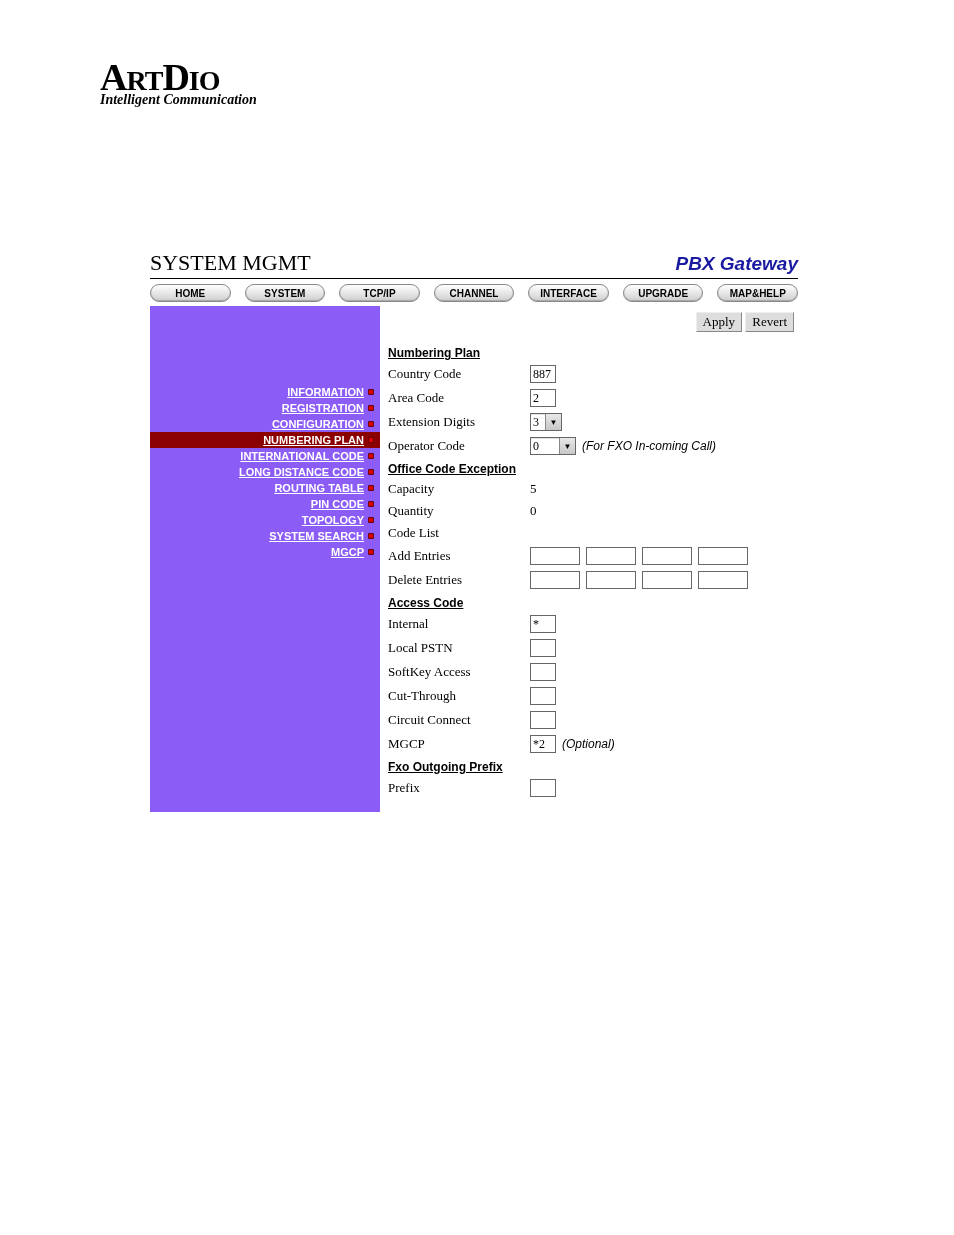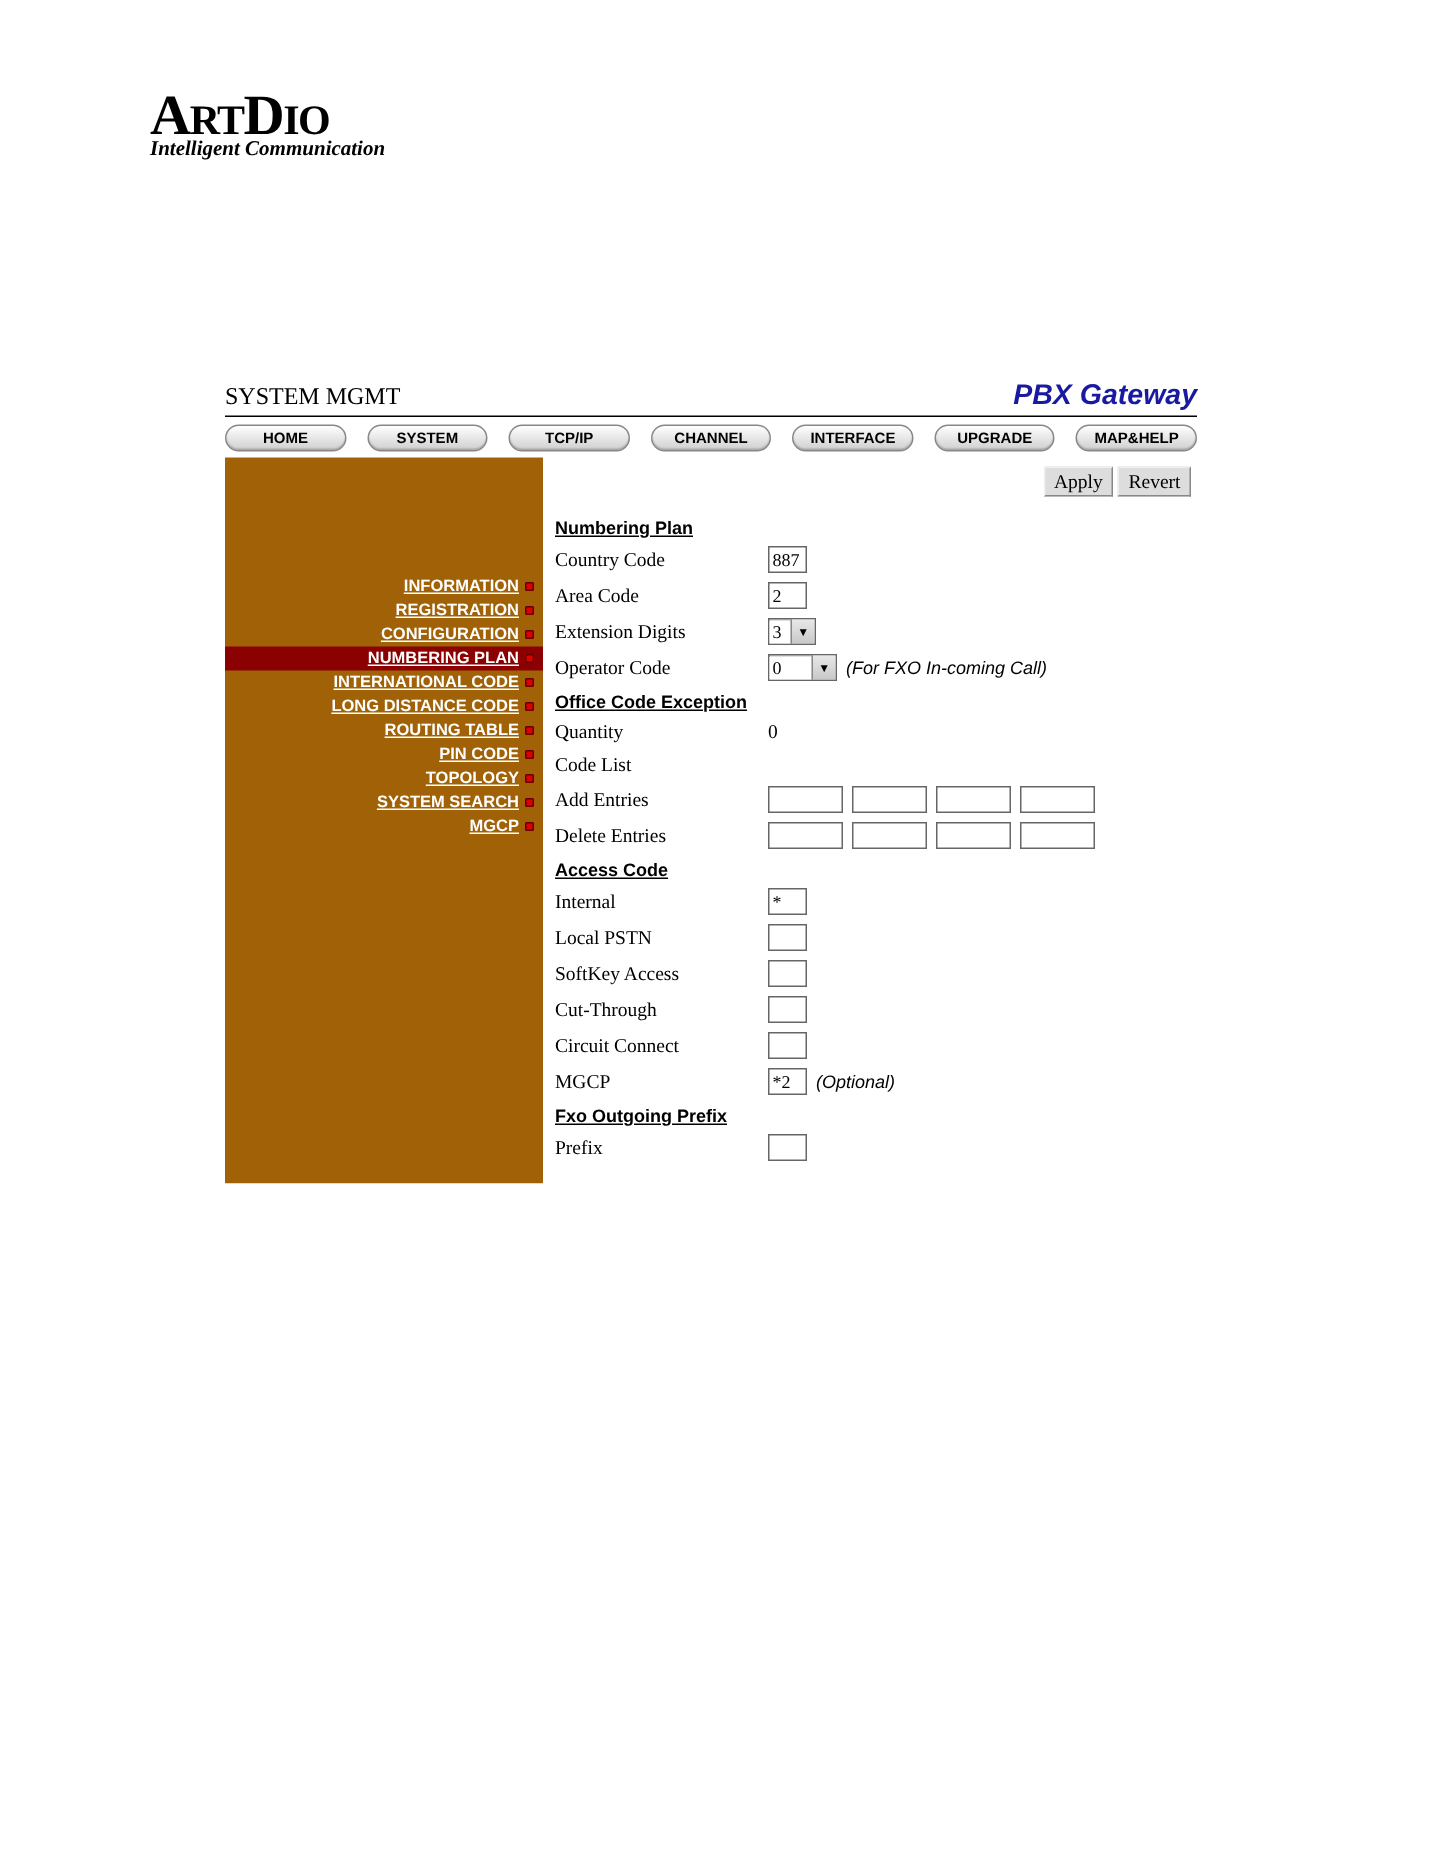--- a/index.html
+++ b/index.html
@@ -34,21 +34,21 @@
     display: flex;
     justify-content: space-between;
     align-items: baseline;
     border-bottom: 1px solid #000;
     padding-bottom: 2px;
     margin-bottom: 3px;
     width: 648px;
   }
   .title-left {
     font-family: "Times New Roman", serif;
-    font-size: 16px;
+    font-size: 22px;
     font-weight: normal;
   }
   .title-right {
     font-family: Arial, sans-serif;
     font-size: 19px;
     font-weight: bold;
     font-style: italic;
     color: #1a1aa0;
     margin-top: 13px;
   }
@@ -68,22 +68,22 @@
     font-family: Arial, sans-serif;
     font-size: 10px;
     font-weight: bold;
     display: flex;
     align-items: center;
     justify-content: center;
     cursor: pointer;
   }
   .body-row { display: flex; width: 648px; }
   .sidebar {
-    width: 212px;
-    background: #a16207;
+    width: 230px;
+    background: #8b5cf6;
     padding-top: 78px;
   }
   .side-item {
     height: 16px;
     padding-right: 6px;
     display: flex;
     align-items: center;
     justify-content: flex-end;
     gap: 4px;
     cursor: pointer;
@@ -272,20 +272,24 @@
           <span class="lbl">Operator Code</span>
           <span class="sel w45">
             <span class="selval">0</span>
             <span class="selarr">▼</span>
           </span>
           <span class="hint">(For FXO In-coming Call)</span>
         </div>
 
         <div class="sect-head">Office Code Exception</div>
         <div class="form-row">
+          <span class="lbl">Capacity</span>
+          <span class="static-val">5</span>
+        </div>
+        <div class="form-row">
           <span class="lbl">Quantity</span>
           <span class="static-val">0</span>
         </div>
         <div class="form-row">
           <span class="lbl">Code List</span>
         </div>
         <div class="form-row">
           <span class="lbl">Add Entries</span>
           <span class="four-inputs">
             <input class="txt" value="" style="">

